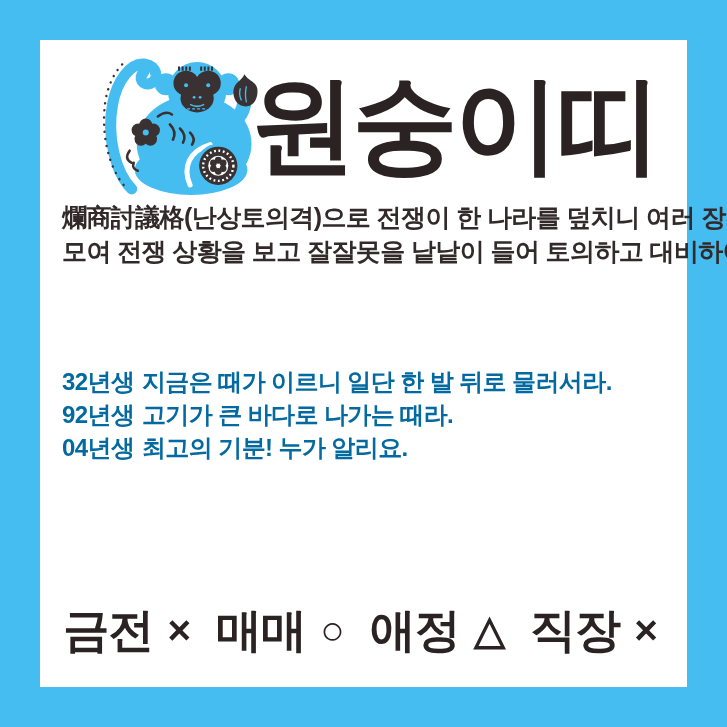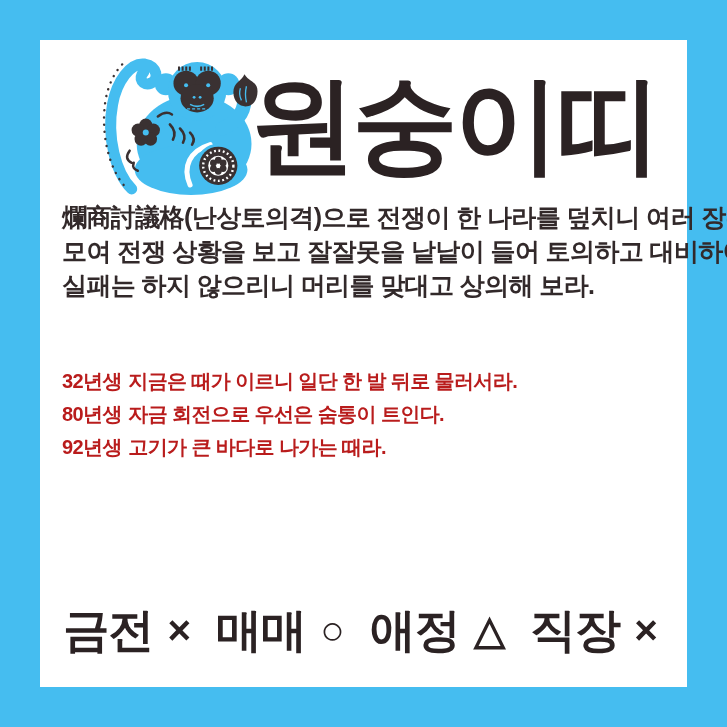--- a/index.html
+++ b/index.html
@@ -26,21 +26,21 @@
     color: #2b2223; white-space: nowrap;
   }
   .fortune {
     position: absolute; left: 22px; top: 160px; width: 610px;
     color: #32292a; font-size: 25px; font-weight: 700;
     line-height: 34px; letter-spacing: -0.6px;
   }
   .fortune .line { white-space: nowrap; }
   .years {
     position: absolute; left: 22px; top: 325px;
-    color: #b91c1c; font-size: 20px; font-weight: 700;
+    color: #0369a1; font-size: 24px; font-weight: 700;
     line-height: 33px; letter-spacing: -0.6px;
   }
   .year-row { white-space: nowrap; }
   .year-row .year { margin-right: 0.32em; }
   .summary {
     position: absolute; left: 0; top: 560px; width: 647px;
     text-align: center; color: #2b2223;
     font-size: 46px; font-weight: 800; letter-spacing: -1px;
     white-space: nowrap;
   }
@@ -115,32 +115,31 @@
         <circle cx="119.2" cy="112.2" r="3.4"></circle>
       </g>
       <circle cx="124" cy="115" r="1.8" fill="#ffffff"></circle>
     </svg>
 
     <h1 class="title">원숭이띠</h1>
 
     <section class="fortune">
       <div class="line">爛商討議格(난상토의격)으로 전쟁이 한 나라를 덮치니 여러 장수들이</div>
       <div class="line">모여 전쟁 상황을 보고 잘잘못을 낱낱이 들어 토의하고 대비하여</div>
-      <div class="line">실패는 하지 않으리니 머리를 맞대고 상의해 보라.</div>
     </section>
 
     <section class="years">
       <div class="year-row">
         <span class="year">32년생</span><span>지금은 때가 이르니 일단 한 발 뒤로 물러서라.</span>
       </div>
       <div class="year-row">
-        <span class="year">80년생</span><span>자금 회전으로 우선은 숨통이 트인다.</span>
+        <span class="year">92년생</span><span>고기가 큰 바다로 나가는 때라.</span>
       </div>
       <div class="year-row">
-        <span class="year">92년생</span><span>고기가 큰 바다로 나가는 때라.</span>
+        <span class="year">04년생</span><span>최고의 기분! 누가 알리요.</span>
       </div>
     </section>
 
     <footer class="summary">
       <span class="pair">금전</span><span class="mark">×</span>
       <span class="pair">매매</span><span class="mark">○</span>
       <span class="pair">애정</span><span class="mark">△</span>
       <span class="pair">직장</span><span class="mark">×</span>
     </footer>
 

